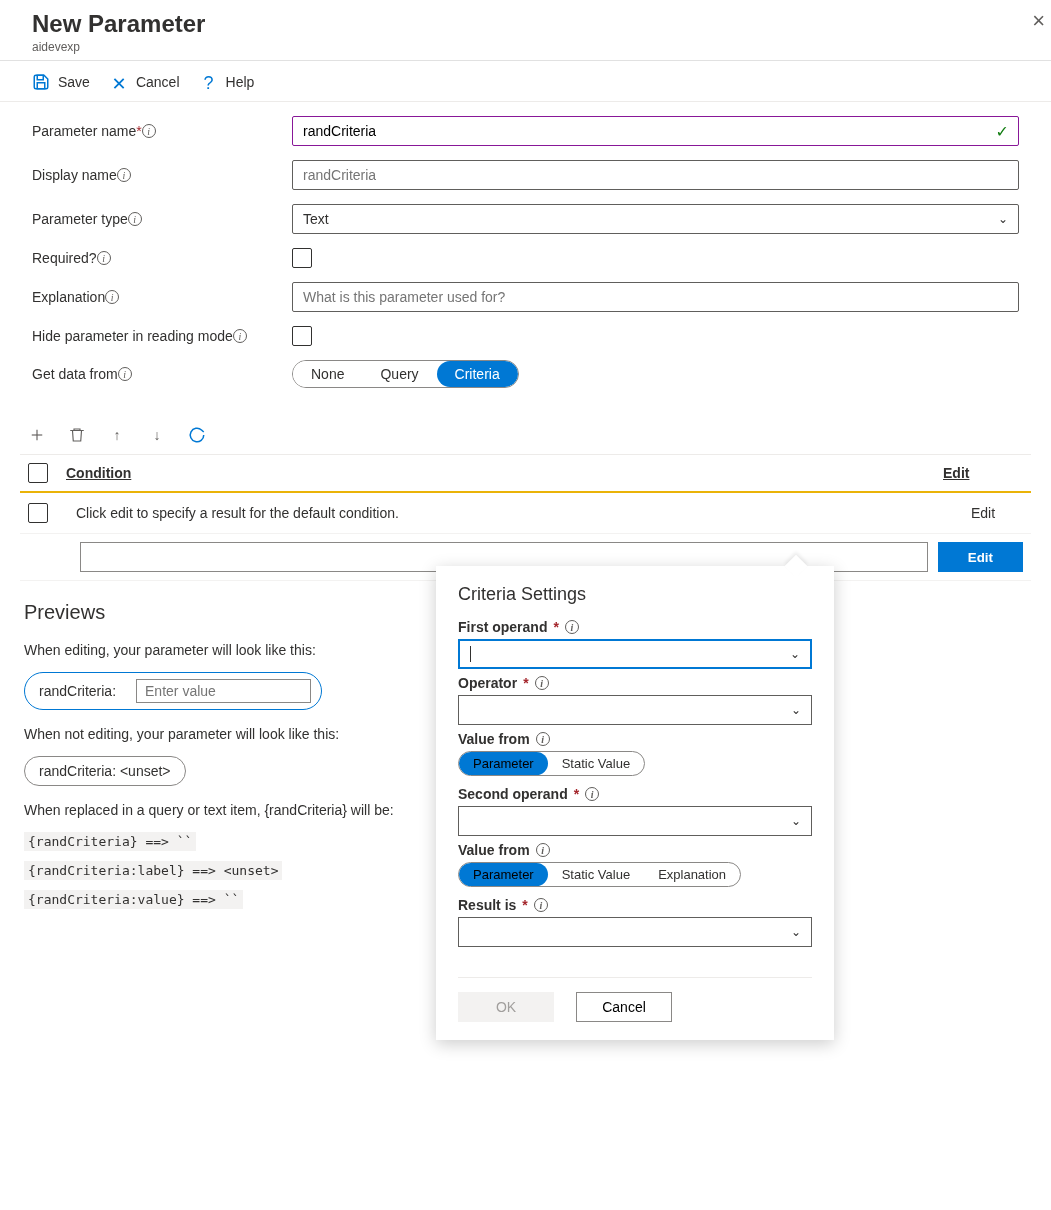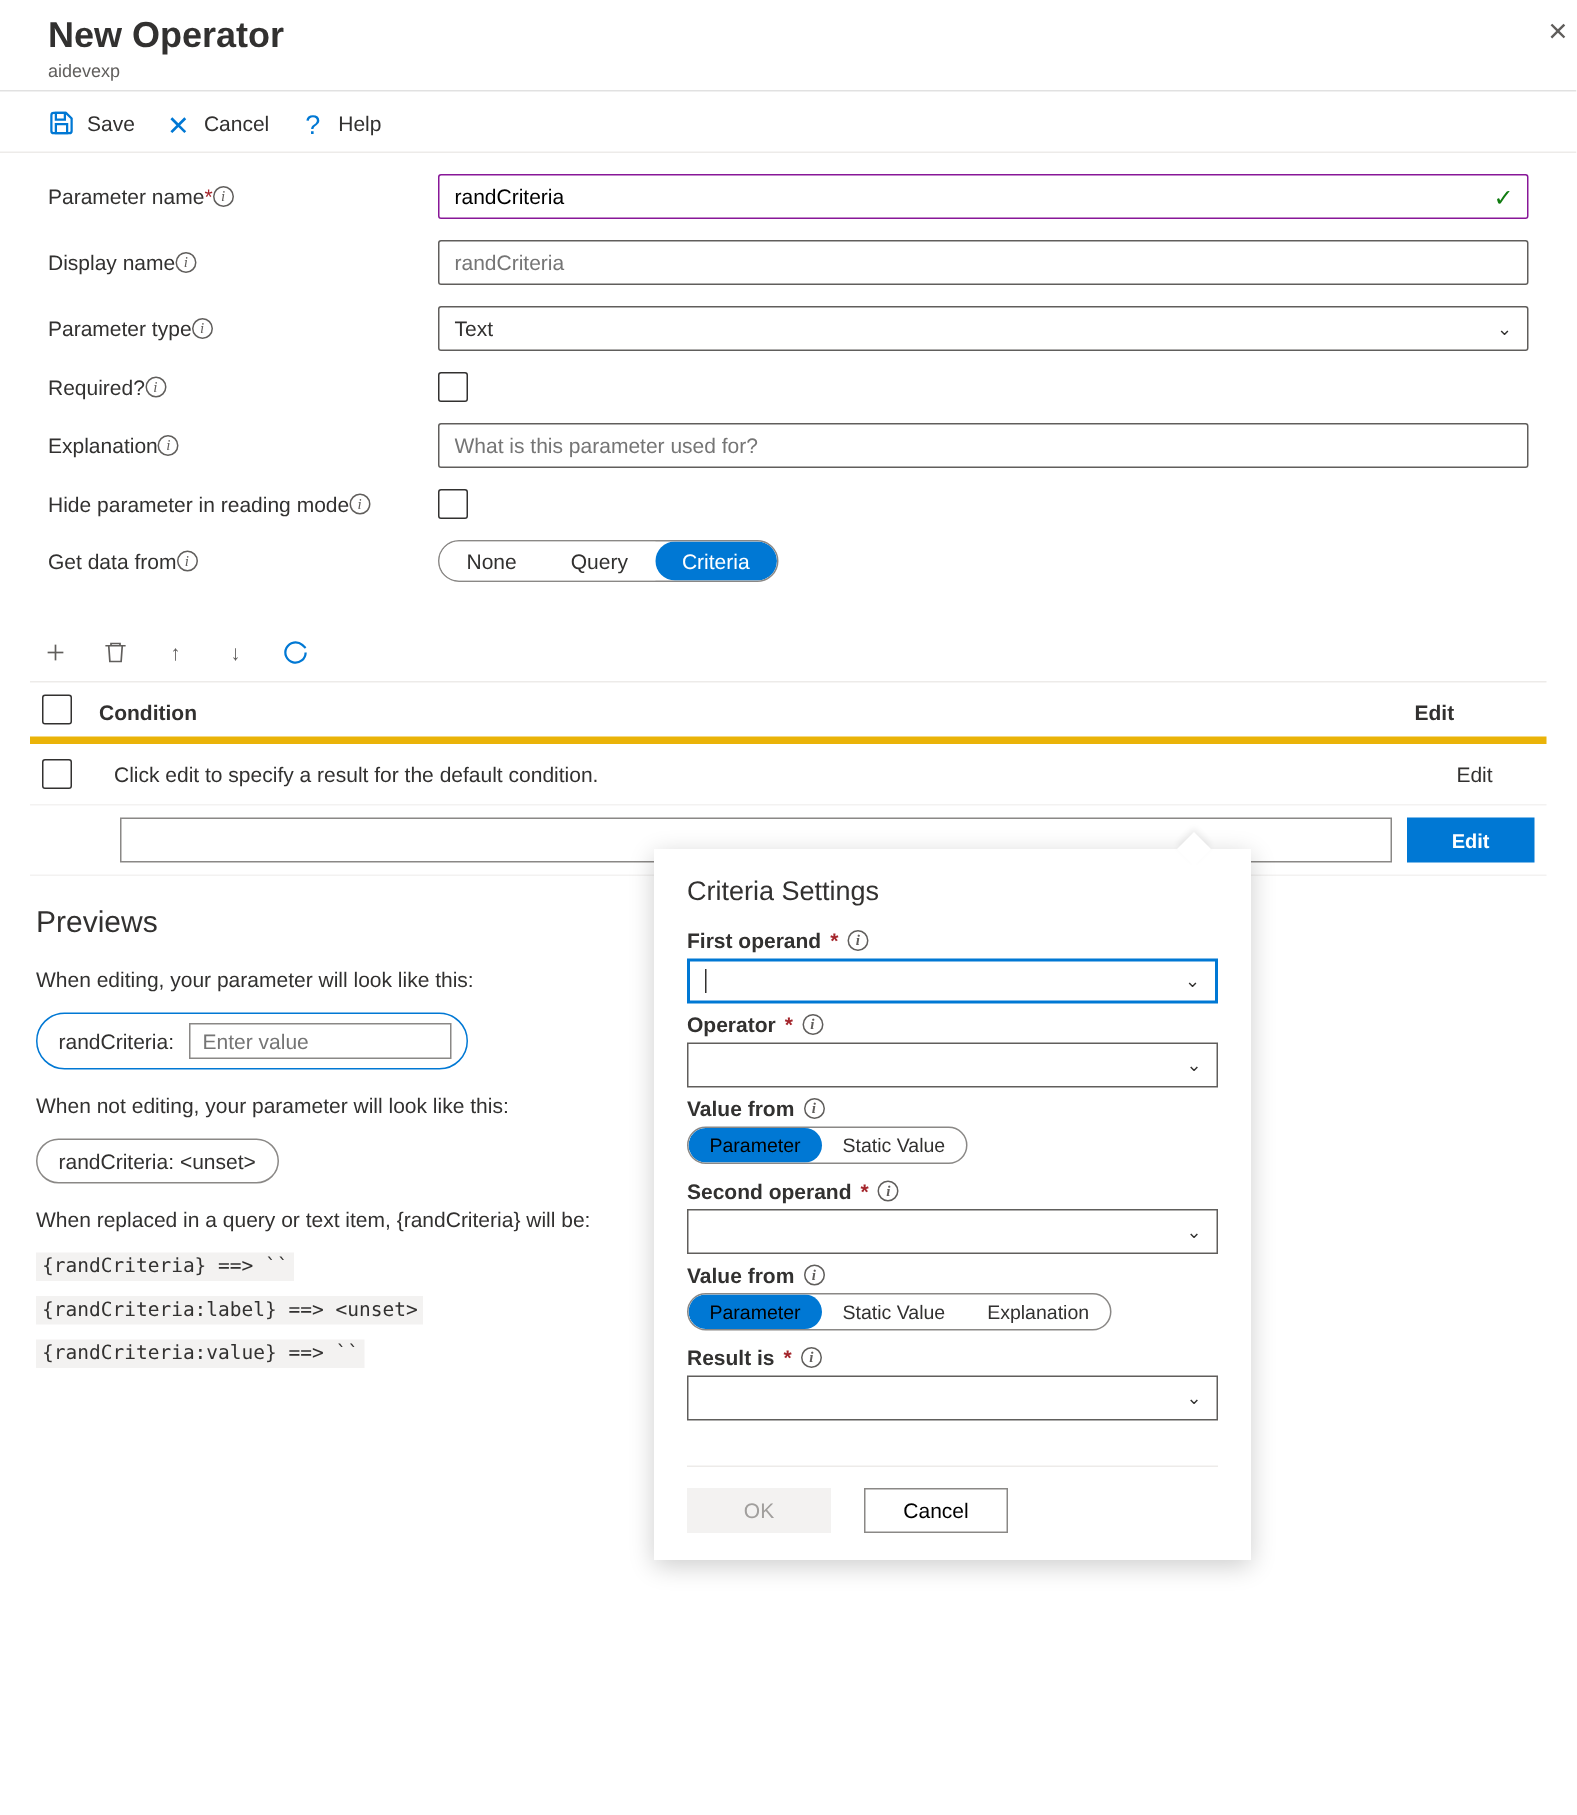--- a/index.html
+++ b/index.html
@@ -26,35 +26,35 @@
 .select { width: 100%; height: 30px; padding: 4px 10px; border: 1px solid #605e5c; border-radius: 2px; background: #fff; display: flex; align-items: center; justify-content: space-between; cursor: pointer; }
 .chev { font-size: 12px; }
 .checkbox { width: 20px; height: 20px; border: 1px solid #323130; border-radius: 2px; cursor: pointer; }
 .segmented { display: inline-flex; border: 1px solid #8a8886; border-radius: 16px; overflow: hidden; }
 .seg { padding: 5px 18px; background: #fff; cursor: pointer; font-size: 14px; }
 .seg.active { background: #0078d4; color: #fff; border-radius: 16px; }
 .crit-toolbar { display: flex; gap: 22px; padding: 10px 8px; margin-left: 20px; }
 .crit-ic { width: 18px; height: 18px; cursor: pointer; color: #605e5c; display: flex; align-items: center; justify-content: center; }
 .crit-ic.refresh { color: #0078d4; }
 .crit-table { margin: 0 20px; }
-.crit-head { display: flex; align-items: flex-end; padding: 8px 8px; border-top: 1px solid #edebe9; border-bottom: 5px solid #eab308; }
+.crit-head { display: flex; align-items: center; padding: 8px 8px; border-top: 1px solid #edebe9; border-bottom: 2px solid #eab308; text-decoration: underline; }
 .crit-head .cb { margin-right: 18px; }
 .crit-head .cond { font-weight: 600; flex: 1; }
 .crit-head .ed { font-weight: 600; width: 80px; }
 .crit-row { display: flex; align-items: center; padding: 10px 8px; border-bottom: 1px solid #f3f2f1; }
 .crit-row .cb { margin-right: 28px; }
 .crit-row .txt { flex: 1; color: #323130; }
 .crit-row .ed-link { width: 80px; text-align: center; color: #323130; cursor: pointer; }
 .crit-input-row { display: flex; align-items: center; padding: 8px 8px 8px 60px; gap: 10px; border-bottom: 1px solid #f3f2f1; }
 .crit-input-row input { flex: 1; height: 30px; border: 1px solid #8a8886; padding: 4px 8px; }
 .edit-btn { background: #0078d4; color: #fff; border: none; padding: 6px 30px; font-weight: 600; cursor: pointer; height: 30px; }
 .previews { padding: 20px 24px; }
 .previews h2 { font-size: 20px; font-weight: 400; margin-bottom: 18px; }
 .previews p { margin-bottom: 14px; font-size: 14px; }
-.pill { display: inline-flex; align-items: center; border: 1px solid #0078d4; border-radius: 20px; padding: 6px 10px 6px 14px; gap: 10px; margin-bottom: 16px; }
+.pill { display: inline-flex; align-items: center; border: 1px solid #0078d4; border-radius: 20px; padding: 6px 10px 6px 14px; gap: 20px; margin-bottom: 16px; }
 .pill-label { color: #323130; }
 .pill input { border: 1px solid #8a8886; padding: 4px 8px; width: 175px; height: 24px; font-size: 14px; }
 .pill2 { display: inline-flex; align-items: center; border: 1px solid #8a8886; border-radius: 20px; padding: 6px 14px; margin-bottom: 16px; }
 .mono { font-family: "Consolas", monospace; background: #f3f2f1; padding: 2px 4px; font-size: 13px; display: inline-block; margin-bottom: 10px; }
 .popup { position: absolute; left: 436px; top: 566px; width: 398px; background: #fff; box-shadow: 0 4px 16px rgba(0,0,0,.2); padding: 18px 22px; }
 .popup::before { content: ""; position: absolute; top: -8px; right: 30px; width: 16px; height: 16px; background: #fff; transform: rotate(45deg); box-shadow: -2px -2px 4px rgba(0,0,0,.08); }
 .popup h3 { font-size: 18px; font-weight: 400; margin-bottom: 14px; }
 .pfield { margin-bottom: 6px; }
 .plabel { display: flex; align-items: center; gap: 6px; font-size: 14px; font-weight: 600; margin-bottom: 4px; }
 .pselect { width: 100%; height: 30px; border: 1px solid #605e5c; display: flex; align-items: center; justify-content: flex-end; padding: 4px 10px; cursor: pointer; }
@@ -66,21 +66,21 @@
 .pfooter { display: flex; gap: 22px; margin-top: 30px; padding-top: 14px; border-top: 1px solid #edebe9; }
 .pfooter button { width: 96px; height: 30px; border: 1px solid #8a8886; background: #fff; cursor: pointer; font-size: 14px; }
 .pfooter button.ok { background: #f3f2f1; border-color: #f3f2f1; color: #a19f9d; cursor: default; }
 .close-x { position: absolute; right: 6px; top: 8px; font-size: 22px; color: #605e5c; cursor: pointer; }
 </style>
 </head>
 <body>
 
 <div class="header">
   <span class="close-x">×</span>
-  <h1>New Operator</h1>
+  <h1>New Parameter</h1>
   <div class="subtitle">aidevexp</div>
 </div>
 
 <div class="toolbar">
   <button class="tool-btn">
     <svg class="save-ic" viewBox="0 0 24 24" fill="none" stroke="currentColor" stroke-width="2">
         <path d="M19 21H5a2 2 0 0 1-2-2V5a2 2 0 0 1 2-2h11l5 5v11a2 2 0 0 1-2 2z"></path>
         <rect x="7" y="3" width="8" height="6"></rect>
         <rect x="7" y="13" width="10" height="8"></rect>
       </svg>

